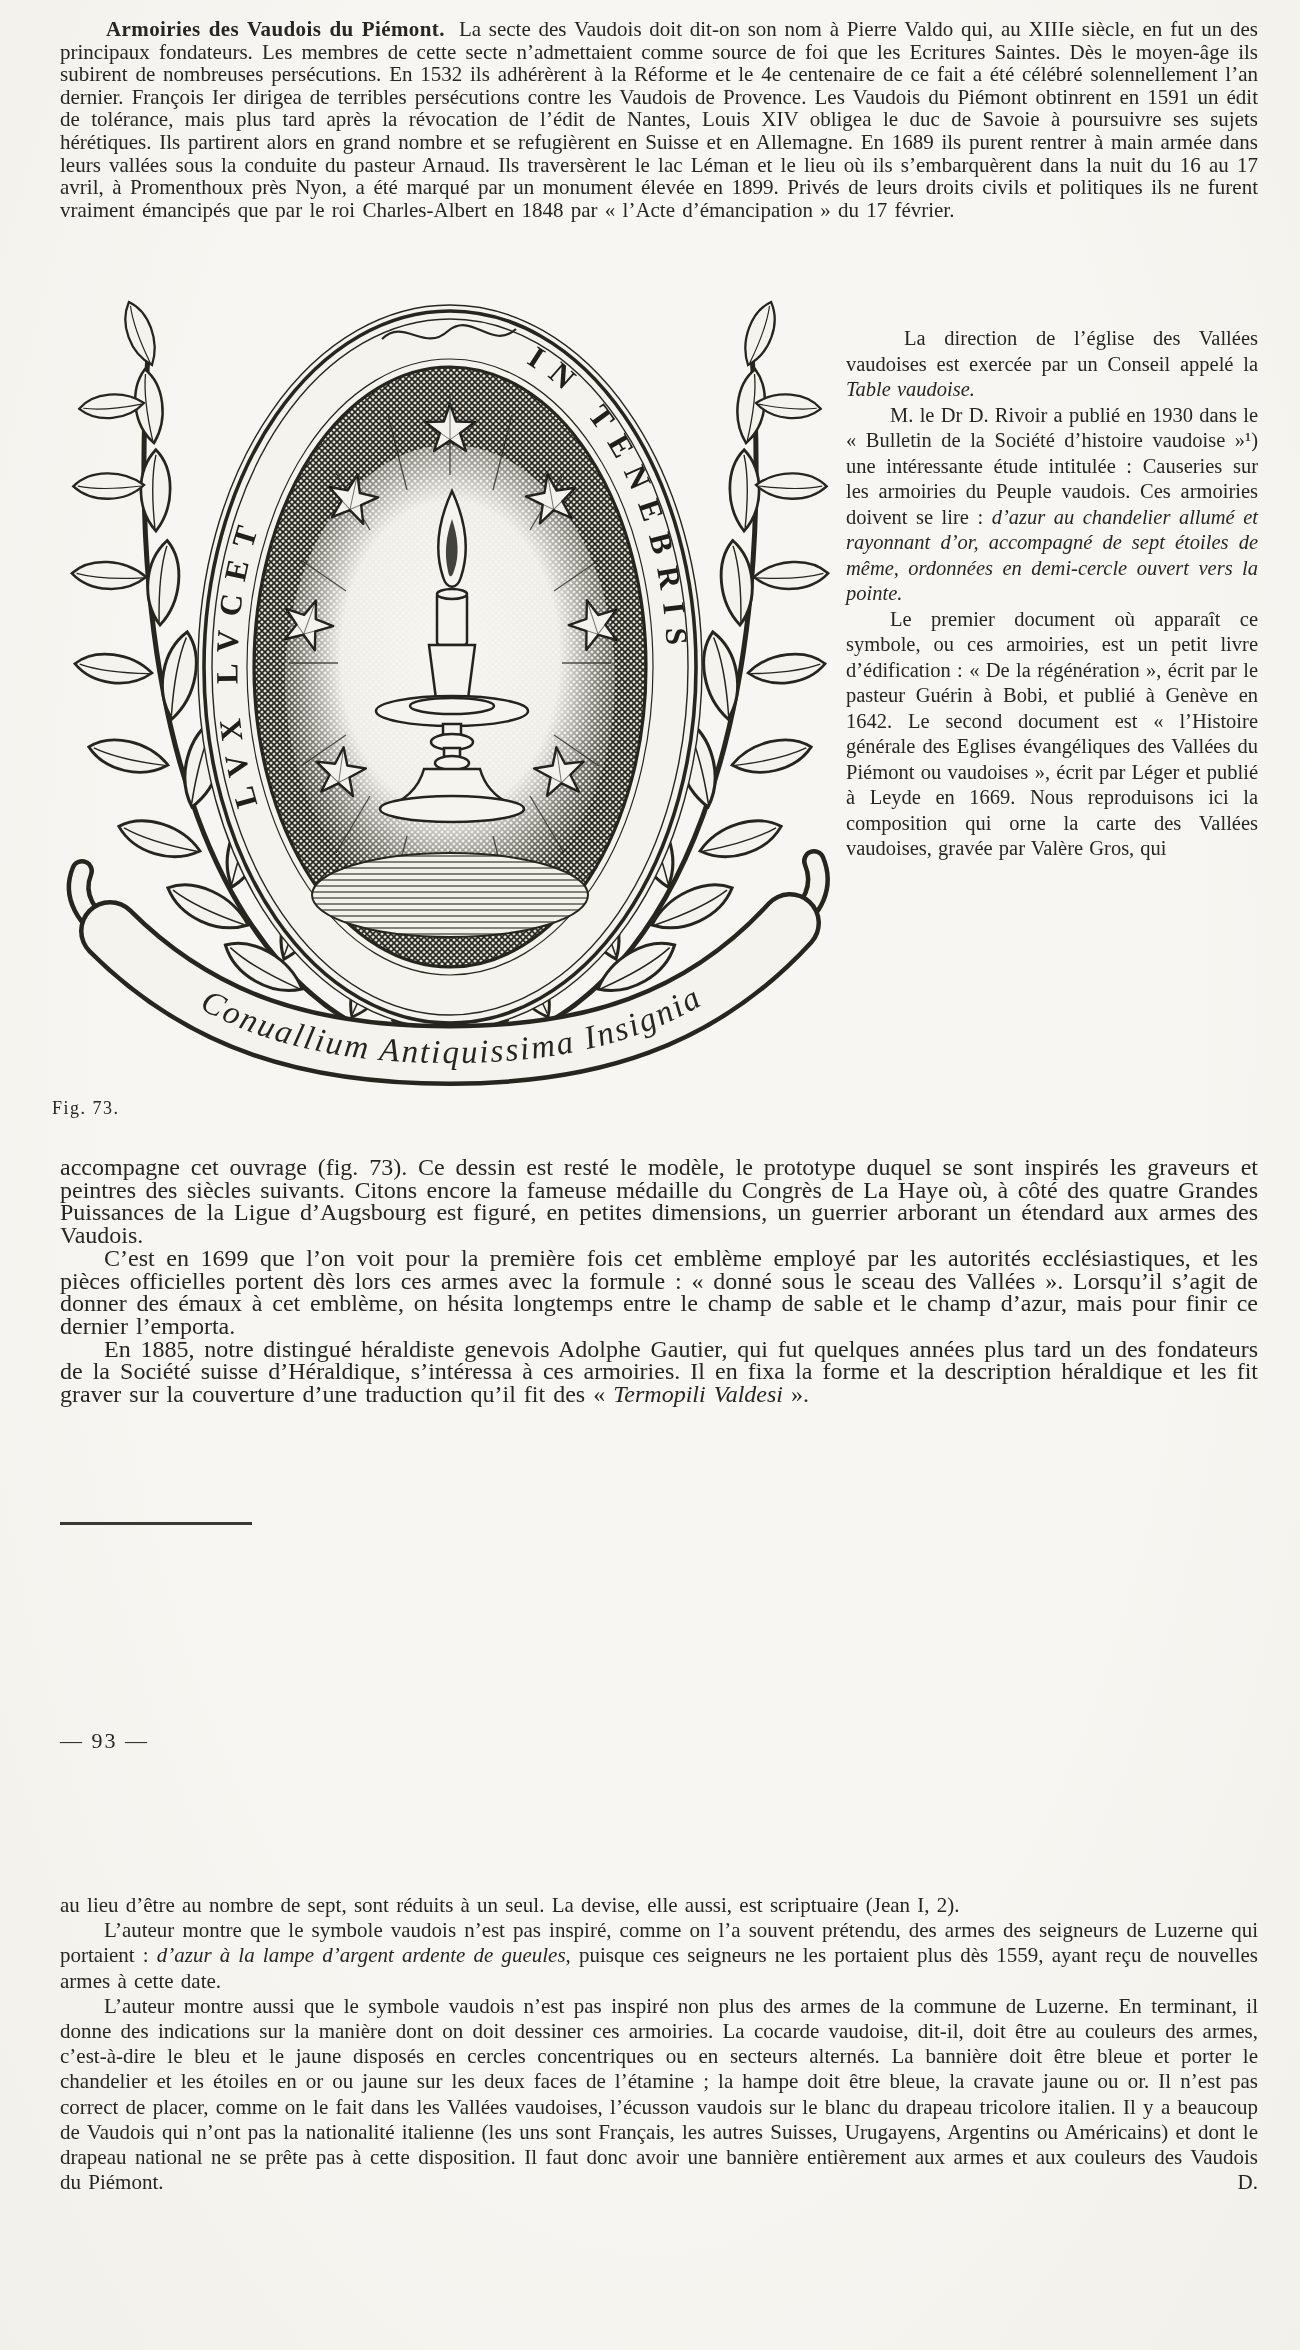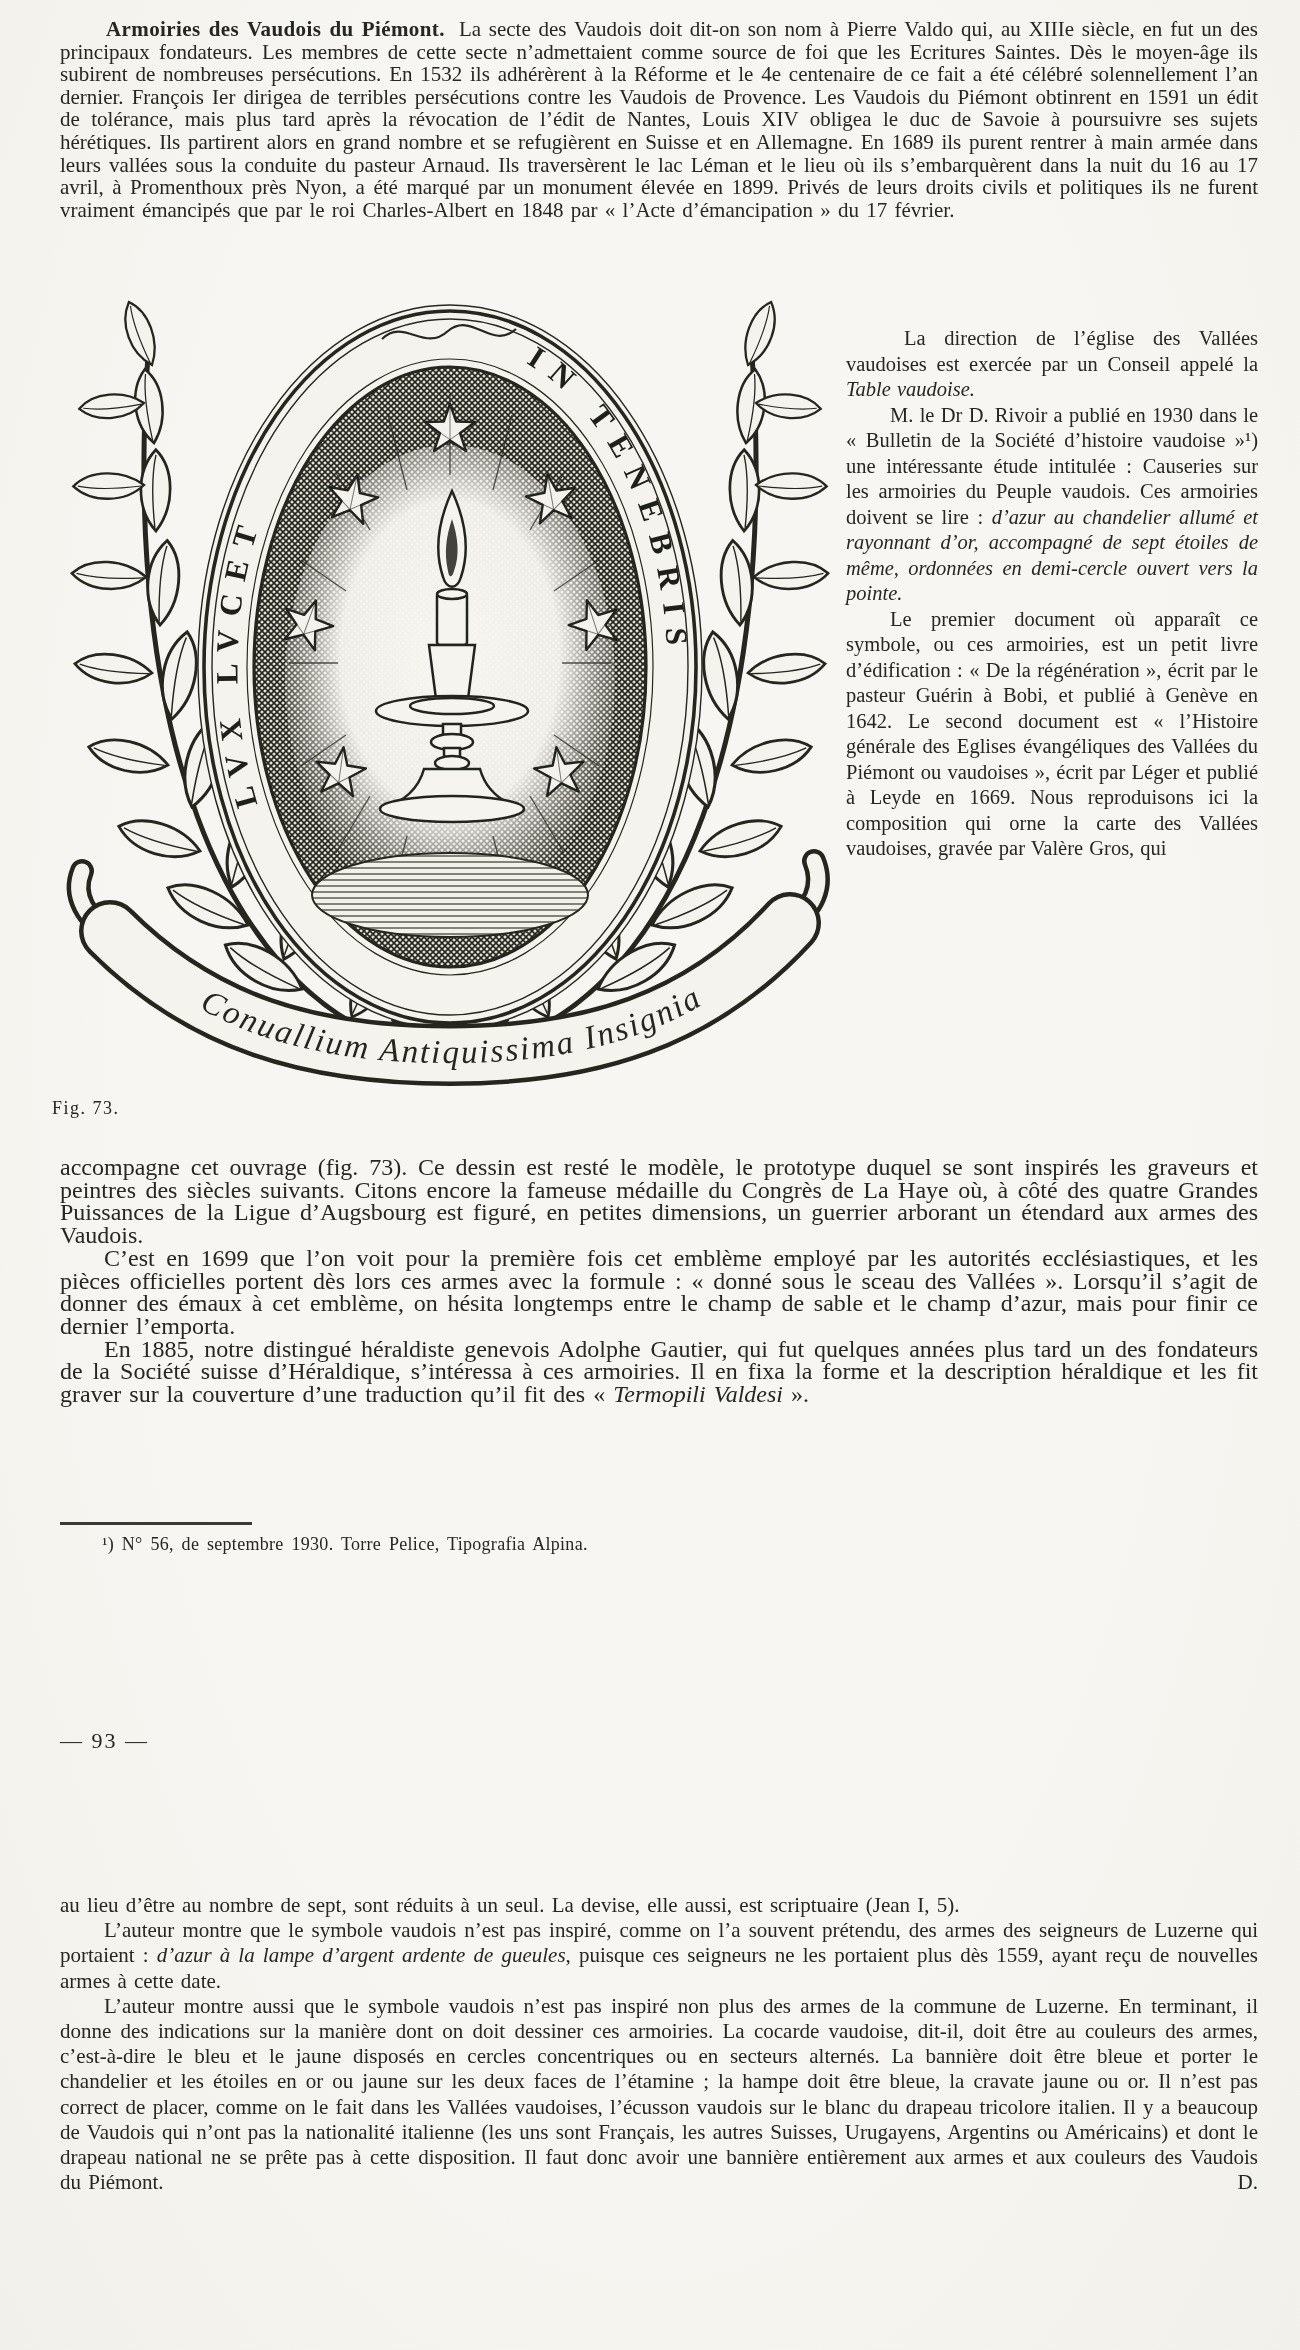--- a/index.html
+++ b/index.html
@@ -181,23 +181,22 @@
     <p><span>Le premier document où apparaît ce symbole, ou ces armoiries, est un petit livre d’édification : « De la régénération », écrit par le pasteur Guérin à Bobi, et publié à Genève en 1642. Le second document est « l’Histoire générale des Eglises évangéliques des Vallées du Piémont ou vaudoises », écrit par Léger et publié à Leyde en 1669. Nous reproduisons ici la composition qui orne la carte des Vallées vaudoises, gravée par Valère Gros, qui</span></p>
   </div>
 
   <div class="block mid">
     <p>accompagne cet ouvrage (fig. 73). Ce dessin est resté le modèle, le prototype duquel se sont inspirés les graveurs et peintres des siècles suivants. Citons encore la fameuse médaille du Congrès de La Haye où, à côté des quatre Grandes Puissances de la Ligue d’Augsbourg est figuré, en petites dimensions, un guerrier arborant un étendard aux armes des Vaudois.</p>
     <p class="ind">C’est en 1699 que l’on voit pour la première fois cet emblème employé par les autorités ecclésiastiques, et les pièces officielles portent dès lors ces armes avec la formule : « donné sous le sceau des Vallées ». Lorsqu’il s’agit de donner des émaux à cet emblème, on hésita longtemps entre le champ de sable et le champ d’azur, mais pour finir ce dernier l’emporta.</p>
     <p class="ind"><span>En 1885, notre distingué héraldiste genevois Adolphe Gautier, qui fut quelques années plus tard un des fondateurs de la Société suisse d’Héraldique, s’intéressa à ces armoiries. Il en fixa la forme et la description héraldique et les fit graver sur la couverture d’une traduction qu’il fit des « </span><span class="it">Termopili Valdesi</span><span> ».</span></p>
   </div>
 
   <div class="fnrule"></div>
-  <div class="footnote">¹) N° 56, de septembre 1930.  Torre Pelice, Tipografia Alpina.</div>
 
   <div class="pagenum">— 93 —</div>
 
   <div class="block bottom">
-    <p>au lieu d’être au nombre de sept, sont réduits à un seul. La devise, elle aussi, est scriptuaire (Jean I, 5).</p>
+    <p>au lieu d’être au nombre de sept, sont réduits à un seul. La devise, elle aussi, est scriptuaire (Jean I, 2).</p>
     <p class="ind"><span>L’auteur montre que le symbole vaudois n’est pas inspiré, comme on l’a souvent prétendu, des armes des seigneurs de Luzerne qui portaient : </span><span class="it">d’azur à la lampe d’argent ardente de gueules</span><span>, puisque ces seigneurs ne les portaient plus dès 1559, ayant reçu de nouvelles armes à cette date.</span></p>
     <p class="ind"><span>L’auteur montre aussi que le symbole vaudois n’est pas inspiré non plus des armes de la commune de Luzerne. En terminant, il donne des indications sur la manière dont on doit dessiner ces armoiries. La cocarde vaudoise, dit-il, doit être au couleurs des armes, c’est-à-dire le bleu et le jaune disposés en cercles concentriques ou en secteurs alternés. La bannière doit être bleue et porter le chandelier et les étoiles en or ou jaune sur les deux faces de l’étamine ; la hampe doit être bleue, la cravate jaune ou or. Il n’est pas correct de placer, comme on le fait dans les Vallées vaudoises, l’écusson vaudois sur le blanc du drapeau tricolore italien. Il y a beaucoup de Vaudois qui n’ont pas la nationalité italienne (les uns sont Français, les autres Suisses, Urugayens, Argentins ou Américains) et dont le drapeau national ne se prête pas à cette disposition. Il faut donc avoir une bannière entièrement aux armes et aux couleurs des Vaudois du Piémont.</span><span class="sig">D.</span></p>
   </div>
 
 </div>
 
 </body></html>

